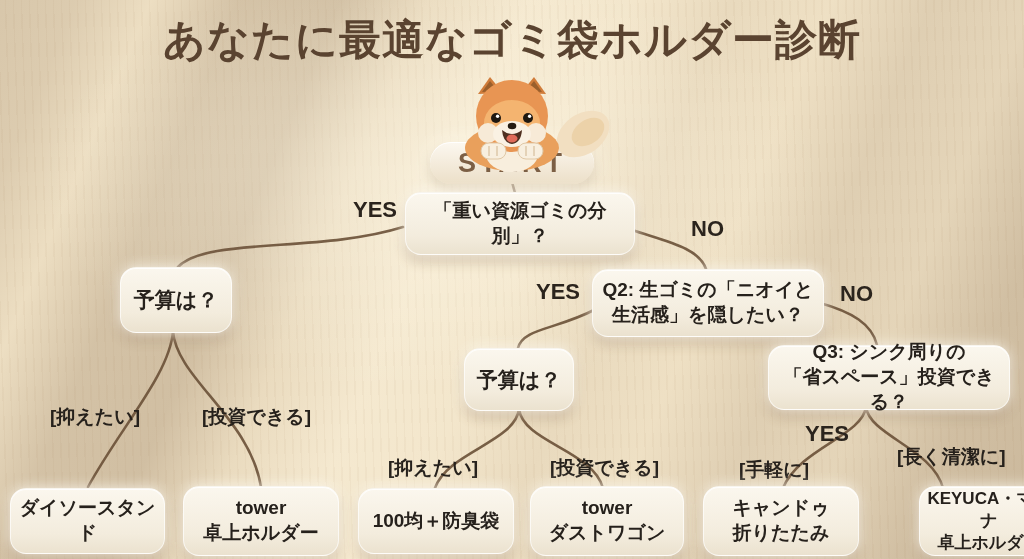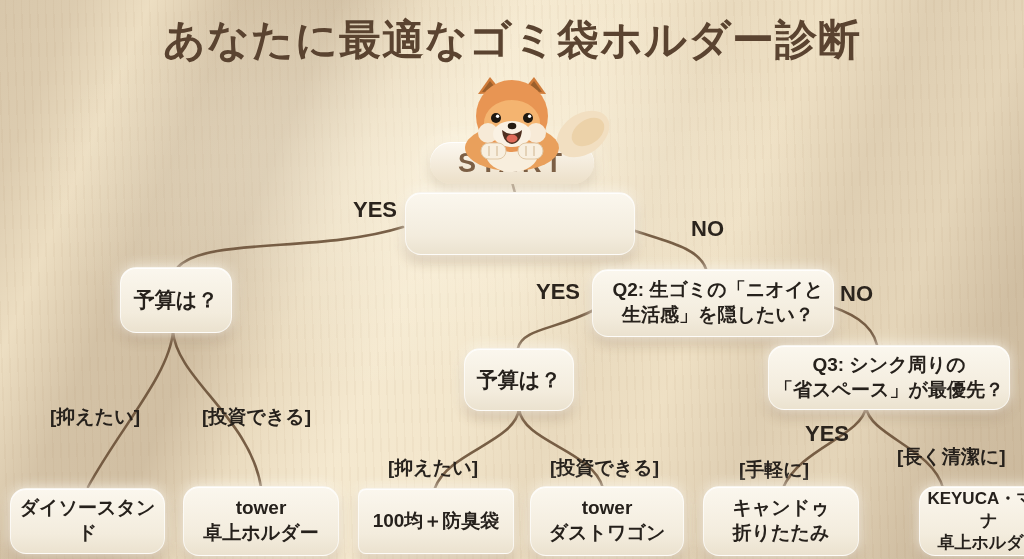--- a/index.html
+++ b/index.html
@@ -101,30 +101,31 @@
       <rect x="116" y="69" width="25" height="16" rx="8" fill="#f8efdf" stroke="#e0c8a6" stroke-width="1"></rect>
       <path d="M 124 72 V 82 M 132 72 V 82" stroke="#d8bf9d" stroke-width="1.2" fill="none"></path>
     </g>
   </svg>
 
   <div class="start-pill">
     <span>START</span>
   </div>
 
   <div class="node q-node" style="left:405px;top:192px;width:228px;height:61px;">
+    <span>「重い資源ゴミの分別」？</span>
   </div>
 
-  <div class="node q-node" style="left:592px;top:269px;width:230px;height:66px;padding-left:10px;">
+  <div class="node q-node" style="left:592px;top:269px;width:230px;height:66px;">
     <span>Q2: 生ゴミの「ニオイと</span>
     <span>生活感」を隠したい？</span>
   </div>
 
   <div class="node q-node" style="left:768px;top:345px;width:240px;height:63px;">
     <span>Q3: シンク周りの</span>
-    <span>「省スペース」が最優先？</span>
+    <span>「省スペース」投資できる？</span>
   </div>
 
   <div class="node budget-node" style="left:120px;top:267px;width:110px;height:64px;">
     <span>予算は？</span>
   </div>
 
   <div class="node budget-node" style="left:464px;top:348px;width:108px;height:61px;">
     <span>予算は？</span>
   </div>
 
@@ -142,21 +143,21 @@
   <div class="branch-label" style="left:897px;top:444px;">[長く清潔に]</div>
 
   <div class="node result-node" style="left:10px;top:488px;width:153px;height:64px;align-items:center;">
     <span>ダイソースタンド</span>
     <span></span>
   </div>
   <div class="node result-node" style="left:183px;top:486px;width:154px;height:68px;">
     <span>tower</span>
     <span>卓上ホルダー</span>
   </div>
-  <div class="node result-node" style="left:358px;top:488px;width:154px;height:64px;border-radius:8px;">
+  <div class="node result-node" style="left:358px;top:488px;width:154px;height:64px;">
     <span>100均＋防臭袋</span>
     <span></span>
   </div>
   <div class="node result-node" style="left:530px;top:486px;width:152px;height:68px;">
     <span>tower</span>
     <span>ダストワゴン</span>
   </div>
   <div class="node result-node" style="left:703px;top:486px;width:154px;height:68px;">
     <span>キャンドゥ</span>
     <span>折りたたみ</span>

